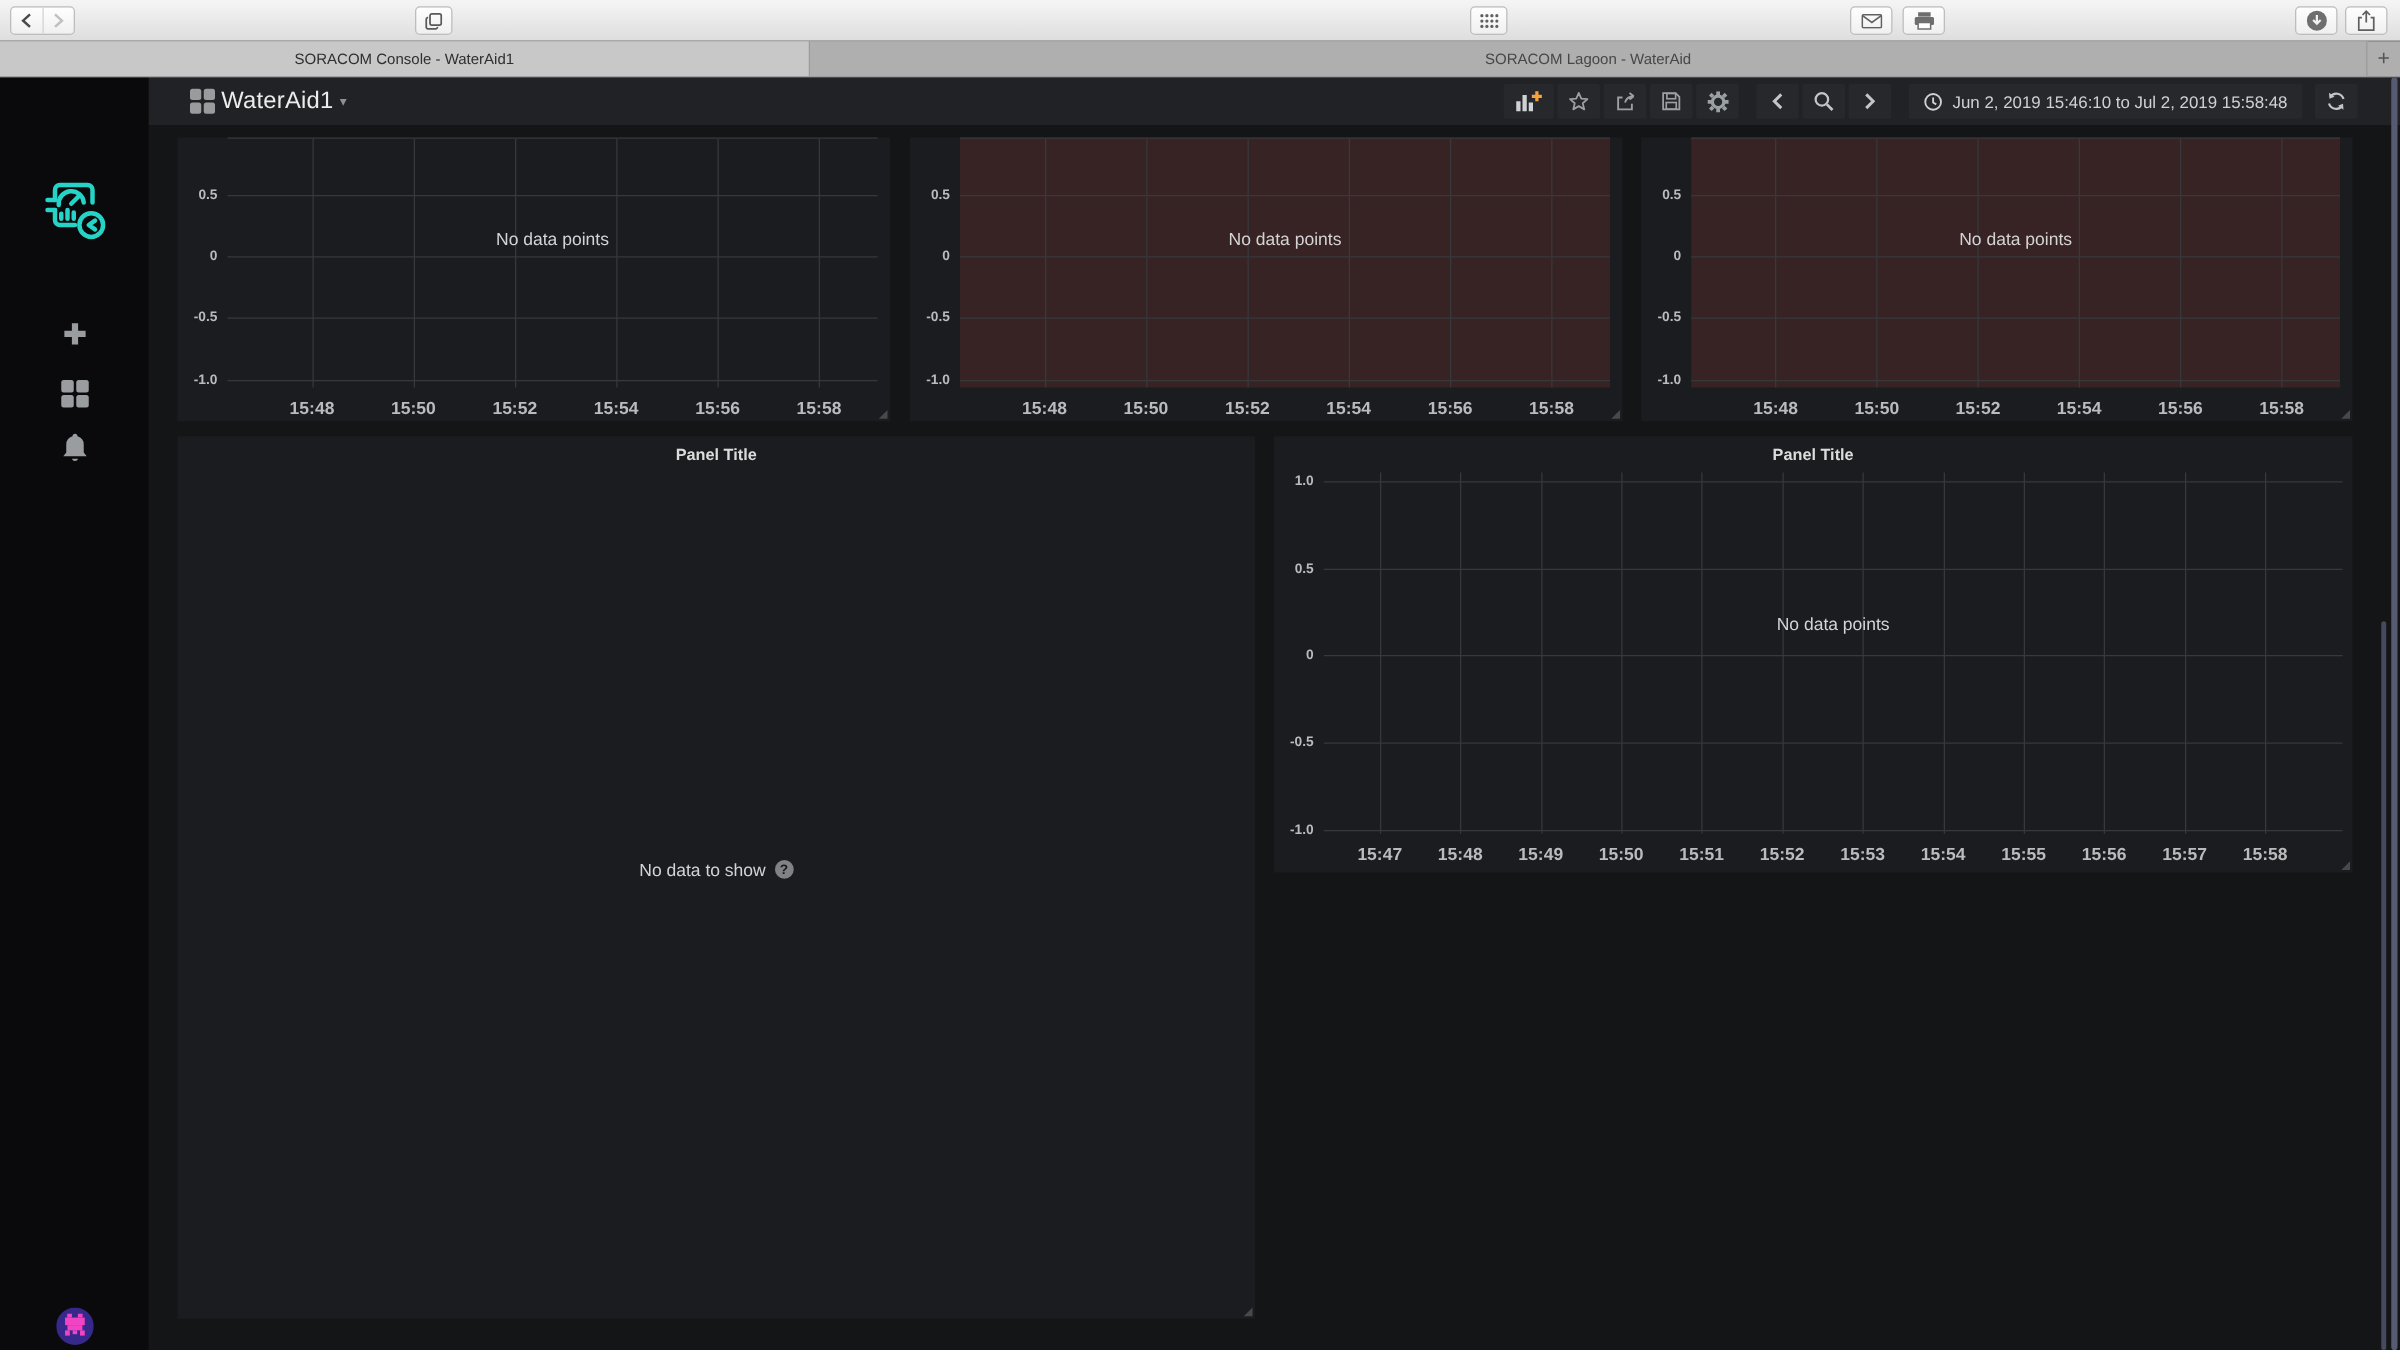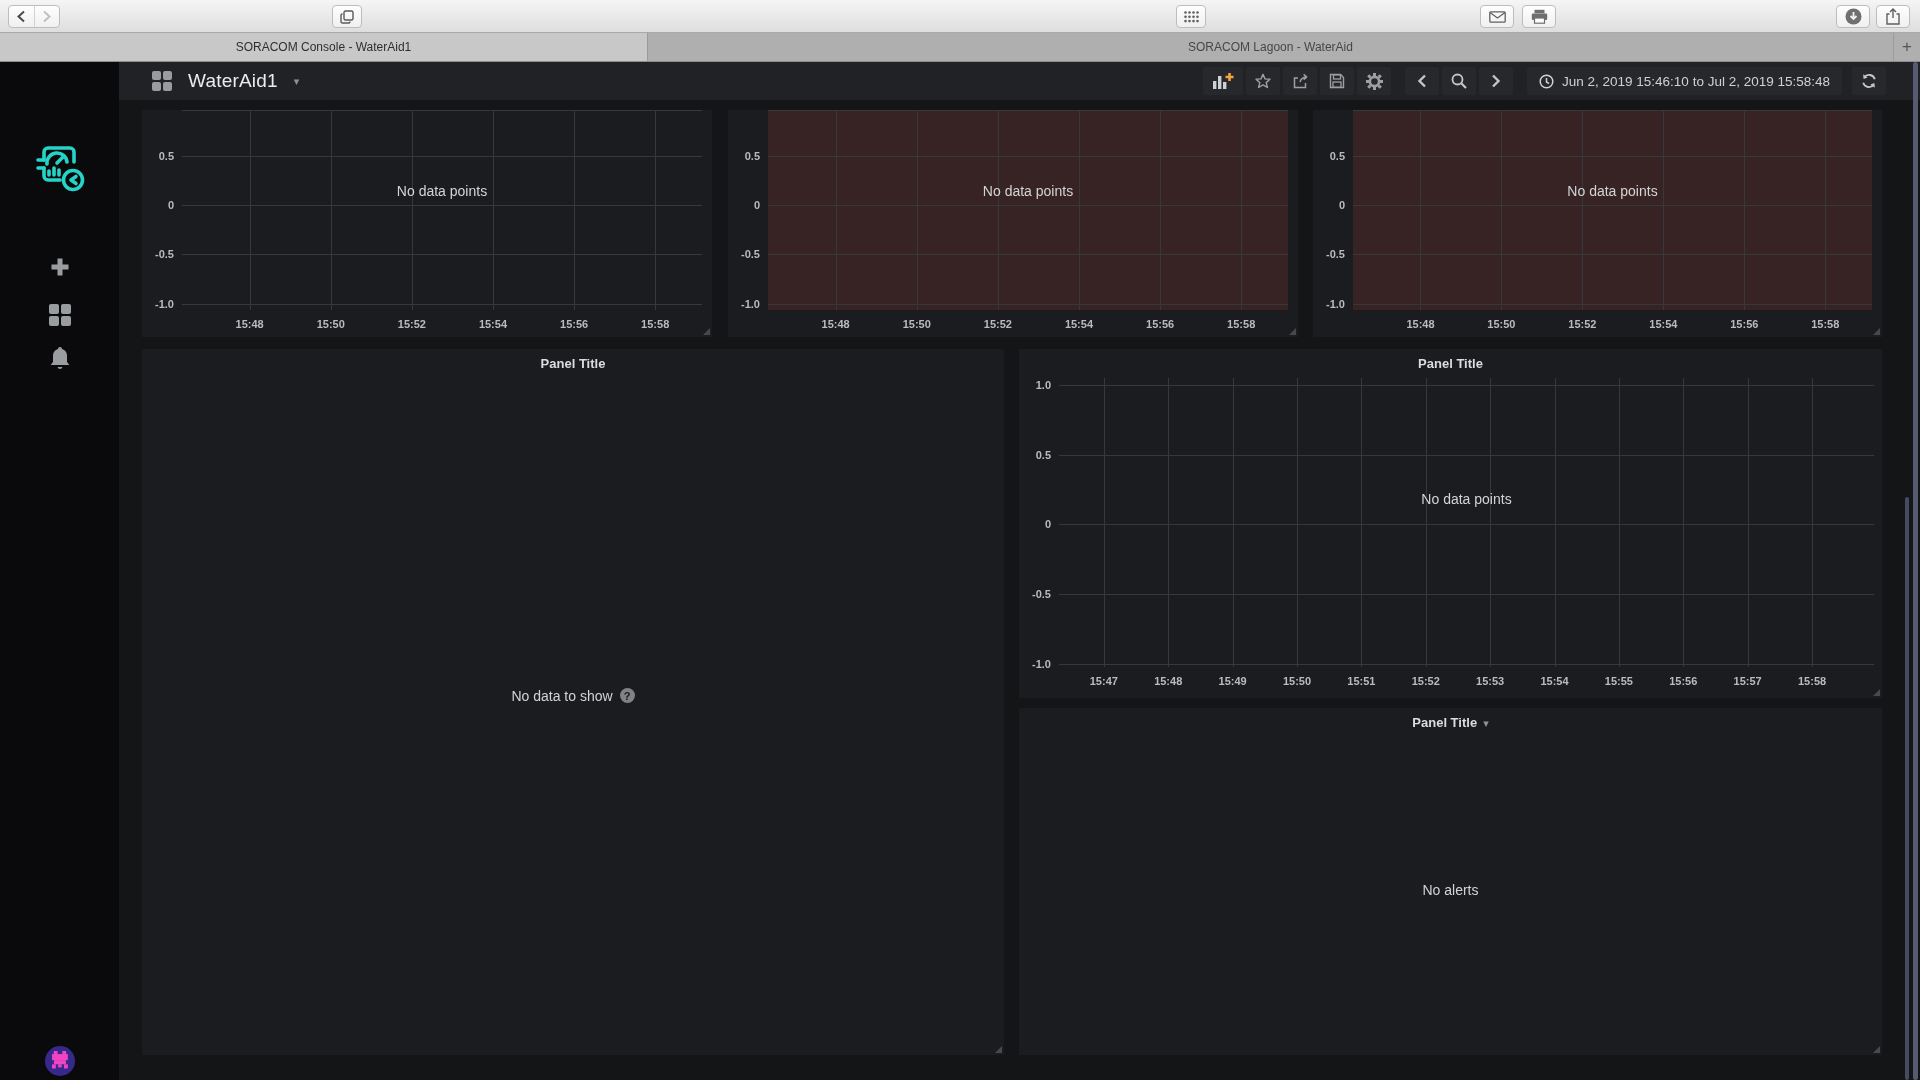--- a/index.html
+++ b/index.html
@@ -35,21 +35,21 @@
   .tab.active{background:var(--tab-active);color:#2f2f2f;border-right:1px solid #9b9b9b;}
   #new-tab{width:26px;flex:0 0 26px;display:flex;align-items:center;justify-content:center;color:#555;font-size:17px;}
 
   
   #sidebar{position:absolute;left:0;top:62px;width:119px;height:1018px;background:var(--sidebar);}
   .side-ic{position:absolute;left:0;width:119px;display:flex;justify-content:center;color:#9a9da0;}
   #dash-header{position:absolute;left:119px;top:62px;width:1801px;height:38px;background:var(--header);}
   #dashboard{position:absolute;left:119px;top:100px;width:1801px;height:980px;background:var(--page);}
 
   
-  #hdr-left{position:absolute;left:33px;top:0;height:38px;display:flex;align-items:center;gap:16px;}
+  #hdr-left{position:absolute;left:33px;top:0;height:38px;display:flex;align-items:center;gap:5px;}
   .sq-grid{display:grid;grid-template-columns:9px 9px;grid-template-rows:9px 9px;gap:2px;}
   .sq-grid span{background:#9a9b9d;border-radius:2px;}
   #dash-title{color:#ececec;font-size:19px;font-weight:500;letter-spacing:.2px;}
   .caret{color:#8e9093;font-size:11px;}
 
   
   #hdr-right{position:absolute;right:34px;top:5px;height:28px;display:flex;align-items:center;gap:3px;}
   .hbtn{height:28px;min-width:34px;background:var(--btn);border-radius:2px;display:flex;align-items:center;
     justify-content:center;color:var(--icon);}
   .hgap{width:8px;}
@@ -59,21 +59,21 @@
   .panel{position:absolute;background:var(--panel);}
   .panel::after{content:"";position:absolute;right:2px;bottom:2px;width:0;height:0;
     border-left:7px solid transparent;border-bottom:7px solid #47494c;}
   .ptitle{position:absolute;left:0;right:0;top:7px;text-align:center;color:#dcdcdd;font-size:13px;font-weight:700;}
   .ptitle .caret{margin-left:6px;}
   .plot{position:absolute;}
   .plot.cuttop{border-top:1px solid var(--grid);}
   .plot.alert{background:rgba(255,85,68,0.13);}
   .vline{position:absolute;top:0;bottom:0;width:1px;background:var(--grid);}
   .hline{position:absolute;left:0;right:0;height:1px;background:var(--grid);}
-  .xlab{position:absolute;top:calc(100% + 8px);transform:translateX(-50%);font-size:11px;font-weight:600;color:var(--axis);white-space:nowrap;}
+  .xlab{position:absolute;top:calc(100% + 8px);transform:translateX(-50%);font-size:14px;font-weight:600;color:var(--axis);white-space:nowrap;}
   .ylab{position:absolute;right:calc(100% + 8px);transform:translateY(-50%);font-size:11px;font-weight:600;color:var(--axis);white-space:nowrap;}
   .nodata{position:absolute;left:0;right:0;transform:translateY(-50%);text-align:center;font-size:14px;color:#d3d4d6;}
   .center-msg{position:absolute;left:0;right:0;text-align:center;font-size:14px;color:#d3d4d6;
     display:flex;align-items:center;justify-content:center;gap:7px;}
   .help-badge{width:15px;height:15px;border-radius:50%;background:#808285;color:#16171a;font-size:11px;
     font-weight:700;display:inline-flex;align-items:center;justify-content:center;}
 
   
   .sb{position:absolute;border-radius:3px;}
   #sb-outer{left:1913px;top:62px;width:5px;height:1018px;background:#565b72;}
@@ -430,24 +430,16 @@
         <div class="hline" style="top: 50.6%;"></div>
         <div class="ylab" style="top: 50.6%;">0</div>
         <div class="hline" style="top: 74.7%;"></div>
         <div class="ylab" style="top: 74.7%;">-0.5</div>
         <div class="hline" style="top: 98.8%;"></div>
         <div class="ylab" style="top: 98.8%;">-1.0</div>
         <div class="nodata" style="top: 42%;">No data points</div>
       </div>
   </div>
 
-  <div class="panel" style="left:900px;top:608px;width:863px;height:347px;">
-    <div class="ptitle">
-      <span>Panel Title</span><span class="caret">▾</span>
-    </div>
-    <div class="center-msg" style="top:50%;">
-      <span>No alerts</span>
-    </div>
-  </div>
 </div>
 
 <div class="sb" id="sb-outer"></div>
 <div class="sb" id="sb-inner"></div>
 
 </body></html>

